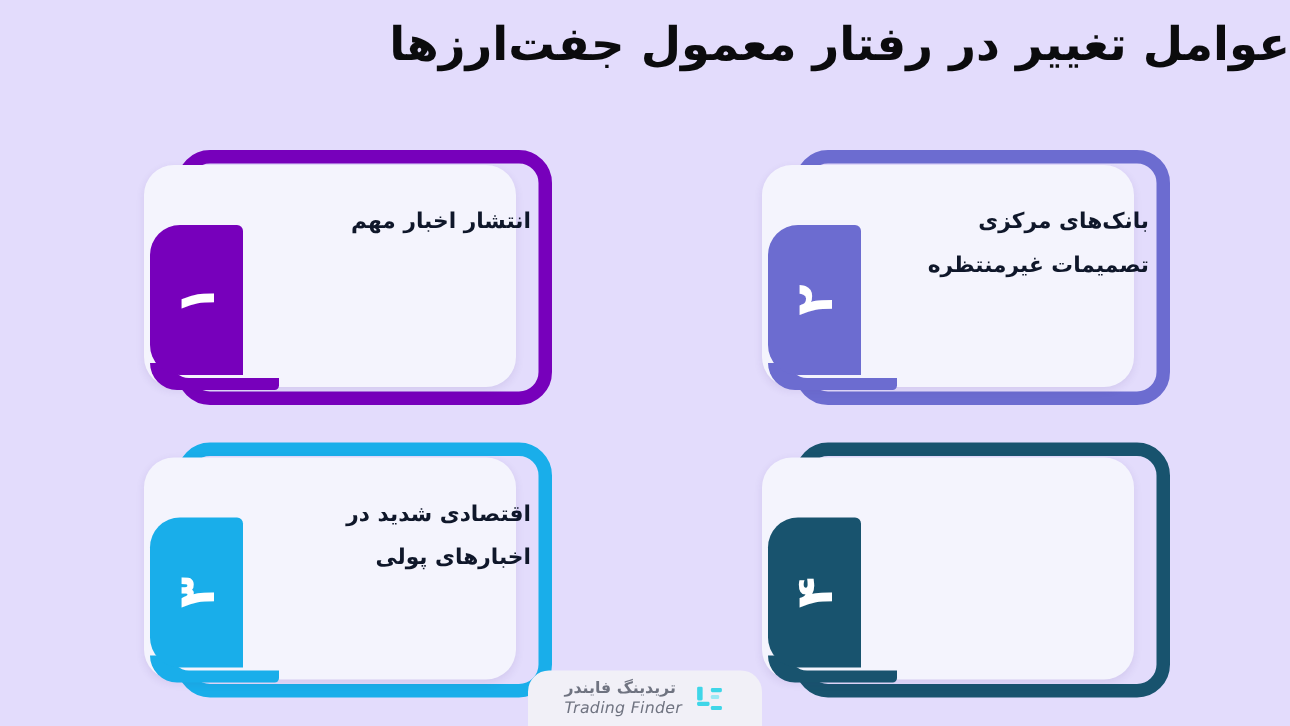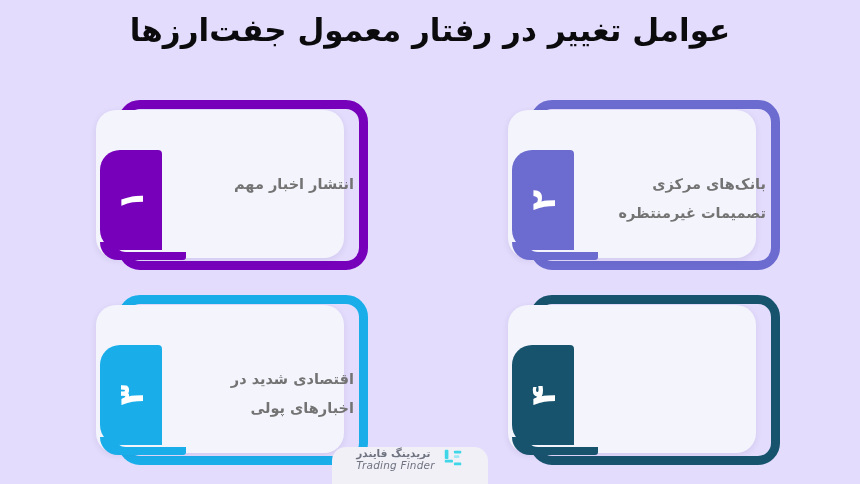--- a/index.html
+++ b/index.html
@@ -21,21 +21,20 @@
     background: #e3dcfc;
     overflow: hidden;
   }
 
   
   .title {
     position: absolute;
     top: 10px;
     left: 0;
     width: 860px;
-    text-align: center;
     font-size: 31px;
     font-weight: bold;
     color: #0b0b0d;
     letter-spacing: -0.2px;
     line-height: 1.35;
     direction: rtl;
     white-space: nowrap;
   }
 
   
@@ -130,52 +129,52 @@
     border-bottom-left-radius: 14px;
   }
 
   .card-text {
     position: absolute;
     right: 14px;
     top: 42px;
     width: 160px;
     text-align: right;
     direction: rtl;
-    color: #737373;
+    color: #0f172a;
     font-size: 14.5px;
     font-weight: bold;
     line-height: 2.0;
-    margin-top: 36px;
   }
   .card-text .ln { display: block; white-space: nowrap; }
 
   
   .pos1 .frame, .pos1 .badge, .pos1 .badge-foot { border-color: #7700bb; }
   .pos1 .badge, .pos1 .badge-foot { background: #7700bb; }
 
   .pos2 .frame { border-color: #6c6cd0; }
   .pos2 .badge, .pos2 .badge-foot { background: #6c6cd0; }
 
   .pos3 .frame { border-color: #19aeea; }
   .pos3 .badge, .pos3 .badge-foot { background: #19aeea; }
 
   .pos4 .frame { border-color: #18536e; }
   .pos4 .badge, .pos4 .badge-foot { background: #18536e; }
 
   
   .logo-plate {
     position: absolute;
-    left: 332px;
+    left: 352px;
     top: 447px;
     width: 156px;
     height: 37px;
     background: #f1f0f7;
     border-top-left-radius: 14px;
     border-top-right-radius: 14px;
     display: flex;
+    align-items: center;
     justify-content: center;
     gap: 7px;
     direction: rtl;
   }
   .logo-words {
     display: flex;
     flex-direction: column;
     align-items: flex-end;
     line-height: 1.15;
   }

